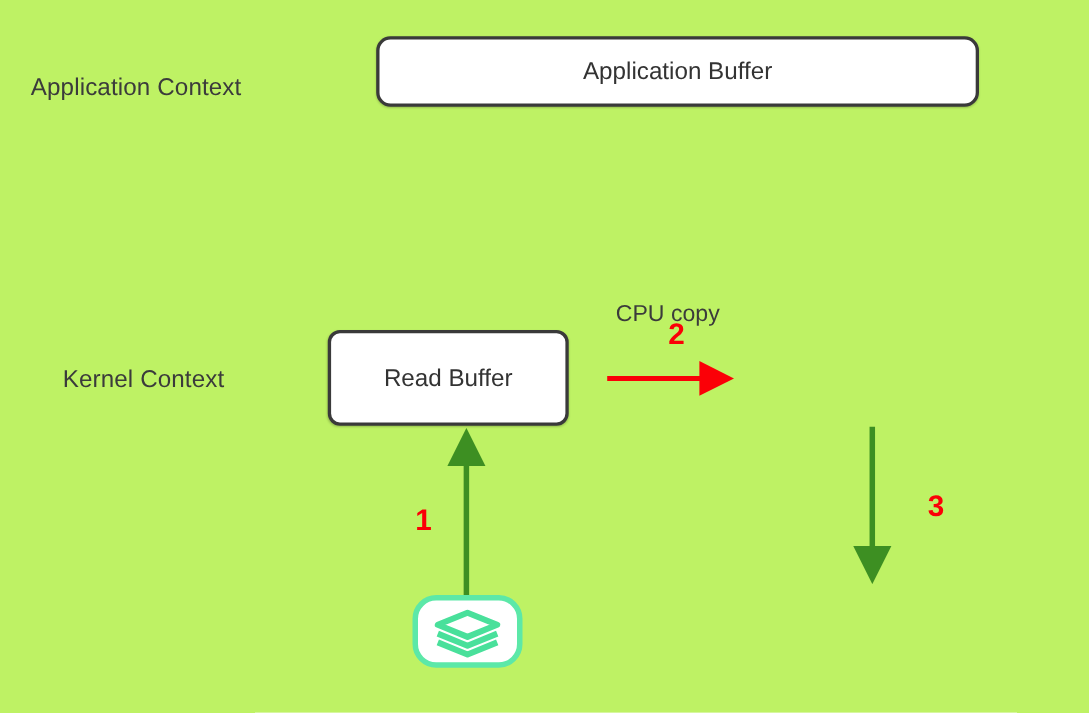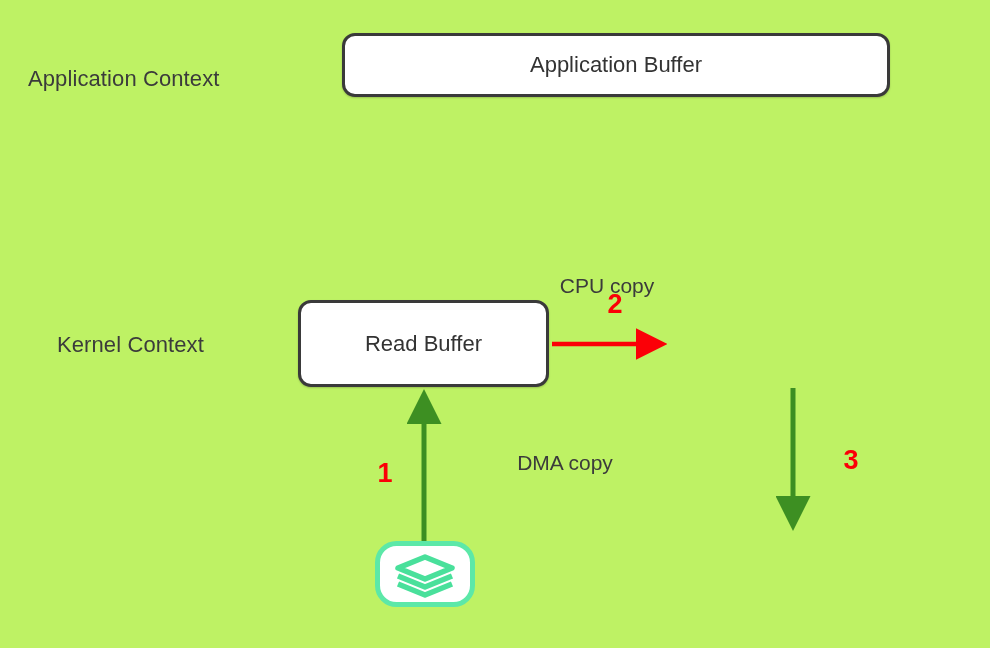--- a/index.html
+++ b/index.html
@@ -71,21 +71,21 @@
 <div id="canvas">
 
   <div class="ctx-label" style="left:28px; top:66px;">Application Context</div>
 
   <div class="ctx-label" style="left:57px; top:332px;text-align:center;">Kernel Context</div>
 
   <div class="buf-box" style="left:298px; top:33px; width:548px; height:64px;margin-left:44px;">
     <span>Application Buffer</span>
   </div>
 
-  <div class="buf-box" style="left:298px; top:300px; width:251px; height:87px;">
+  <div class="buf-box" style="left:298px; top:300px; width:219px; height:87px;border-radius:11px;">
     <span>Read Buffer</span>
   </div>
 
 
 
   <svg class="layer" viewBox="0 0 990 648">
     <defs>
       <marker id="arrow-red" markerWidth="7" markerHeight="7" refX="5.6" refY="3.5" orient="auto" markerUnits="strokeWidth">
         <path d="M0,0 L7,3.5 L0,7 z" fill="#fb0007"></path>
       </marker>
@@ -116,21 +116,20 @@
       <g fill="none" stroke="#49e09b" stroke-width="5.5" stroke-linejoin="round">
         <path d="M51 17 L78 28 L51 39 L24 28 Z"></path>
         <path d="M24 36 L51 47 L78 36"></path>
         <path d="M24 44 L51 55 L78 44"></path>
       </g>
     </svg>
   </div>
 
   <div class="copy-label" style="left:507px; top:238px; width:200px;margin-top:36px;">CPU copy</div>
 
-  <div class="copy-label" style="left:465px; top:451px; width:200px;">DMA copy</div>
 
   <div class="step-num" style="left:368px; top:458px; width:34px;">1</div>
 
   <div class="step-num" style="left:598px; top:289px; width:34px;">2</div>
 
   <div class="step-num" style="left:834px; top:445px; width:34px;">3</div>
 
 </div>
 
 </body></html>

